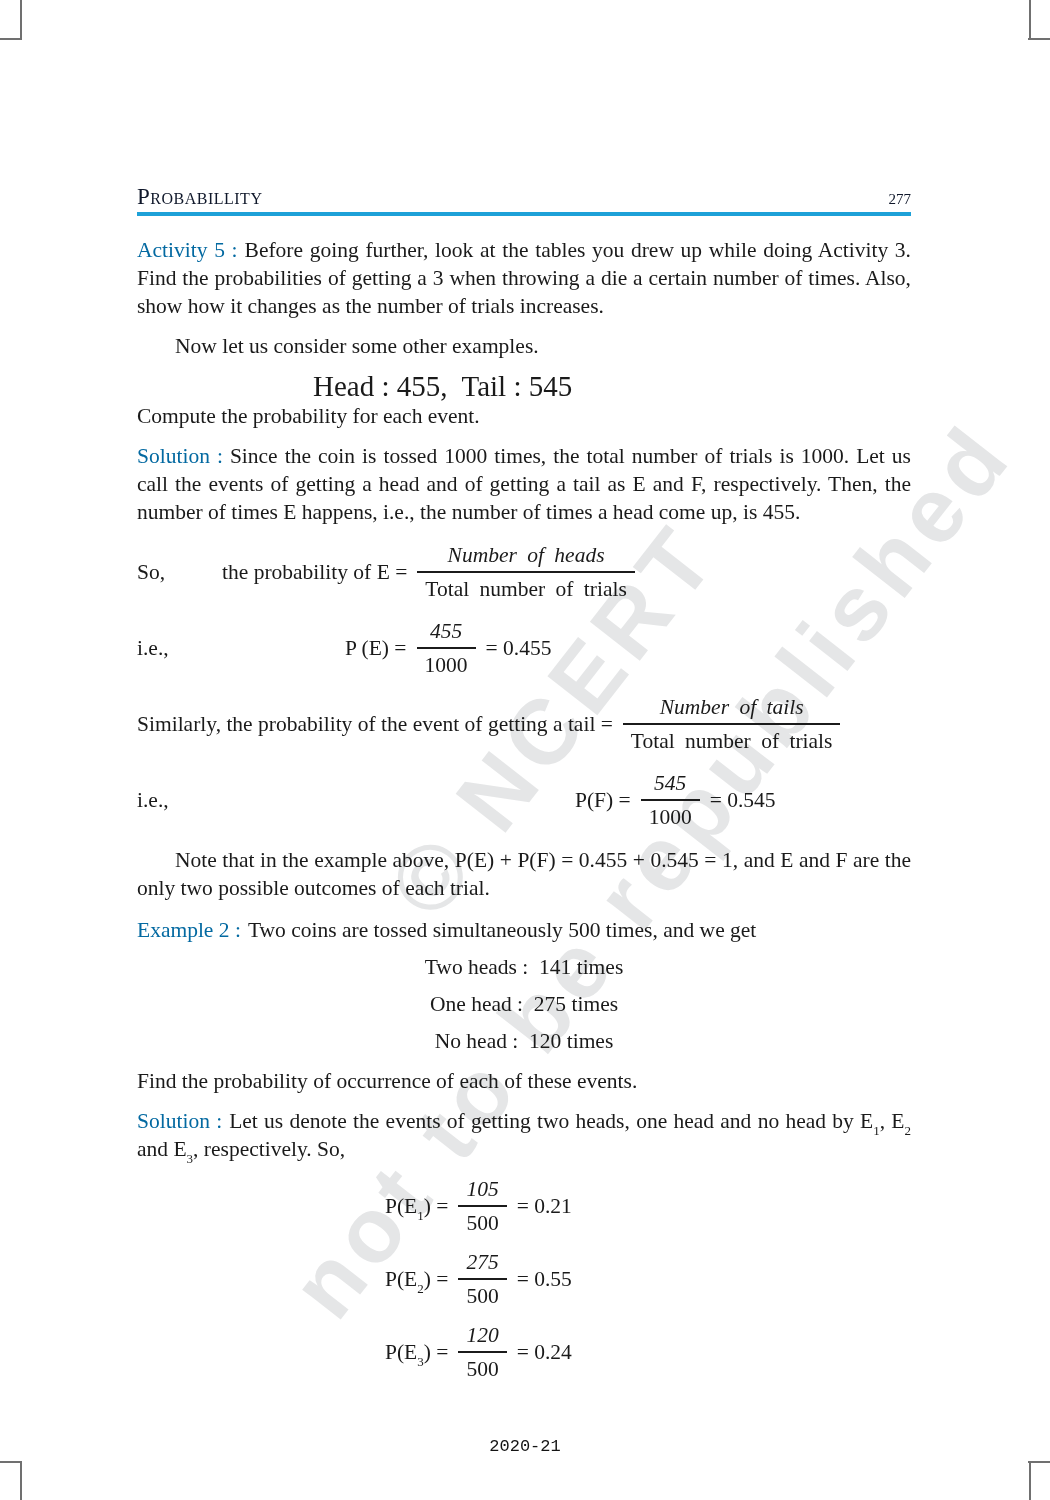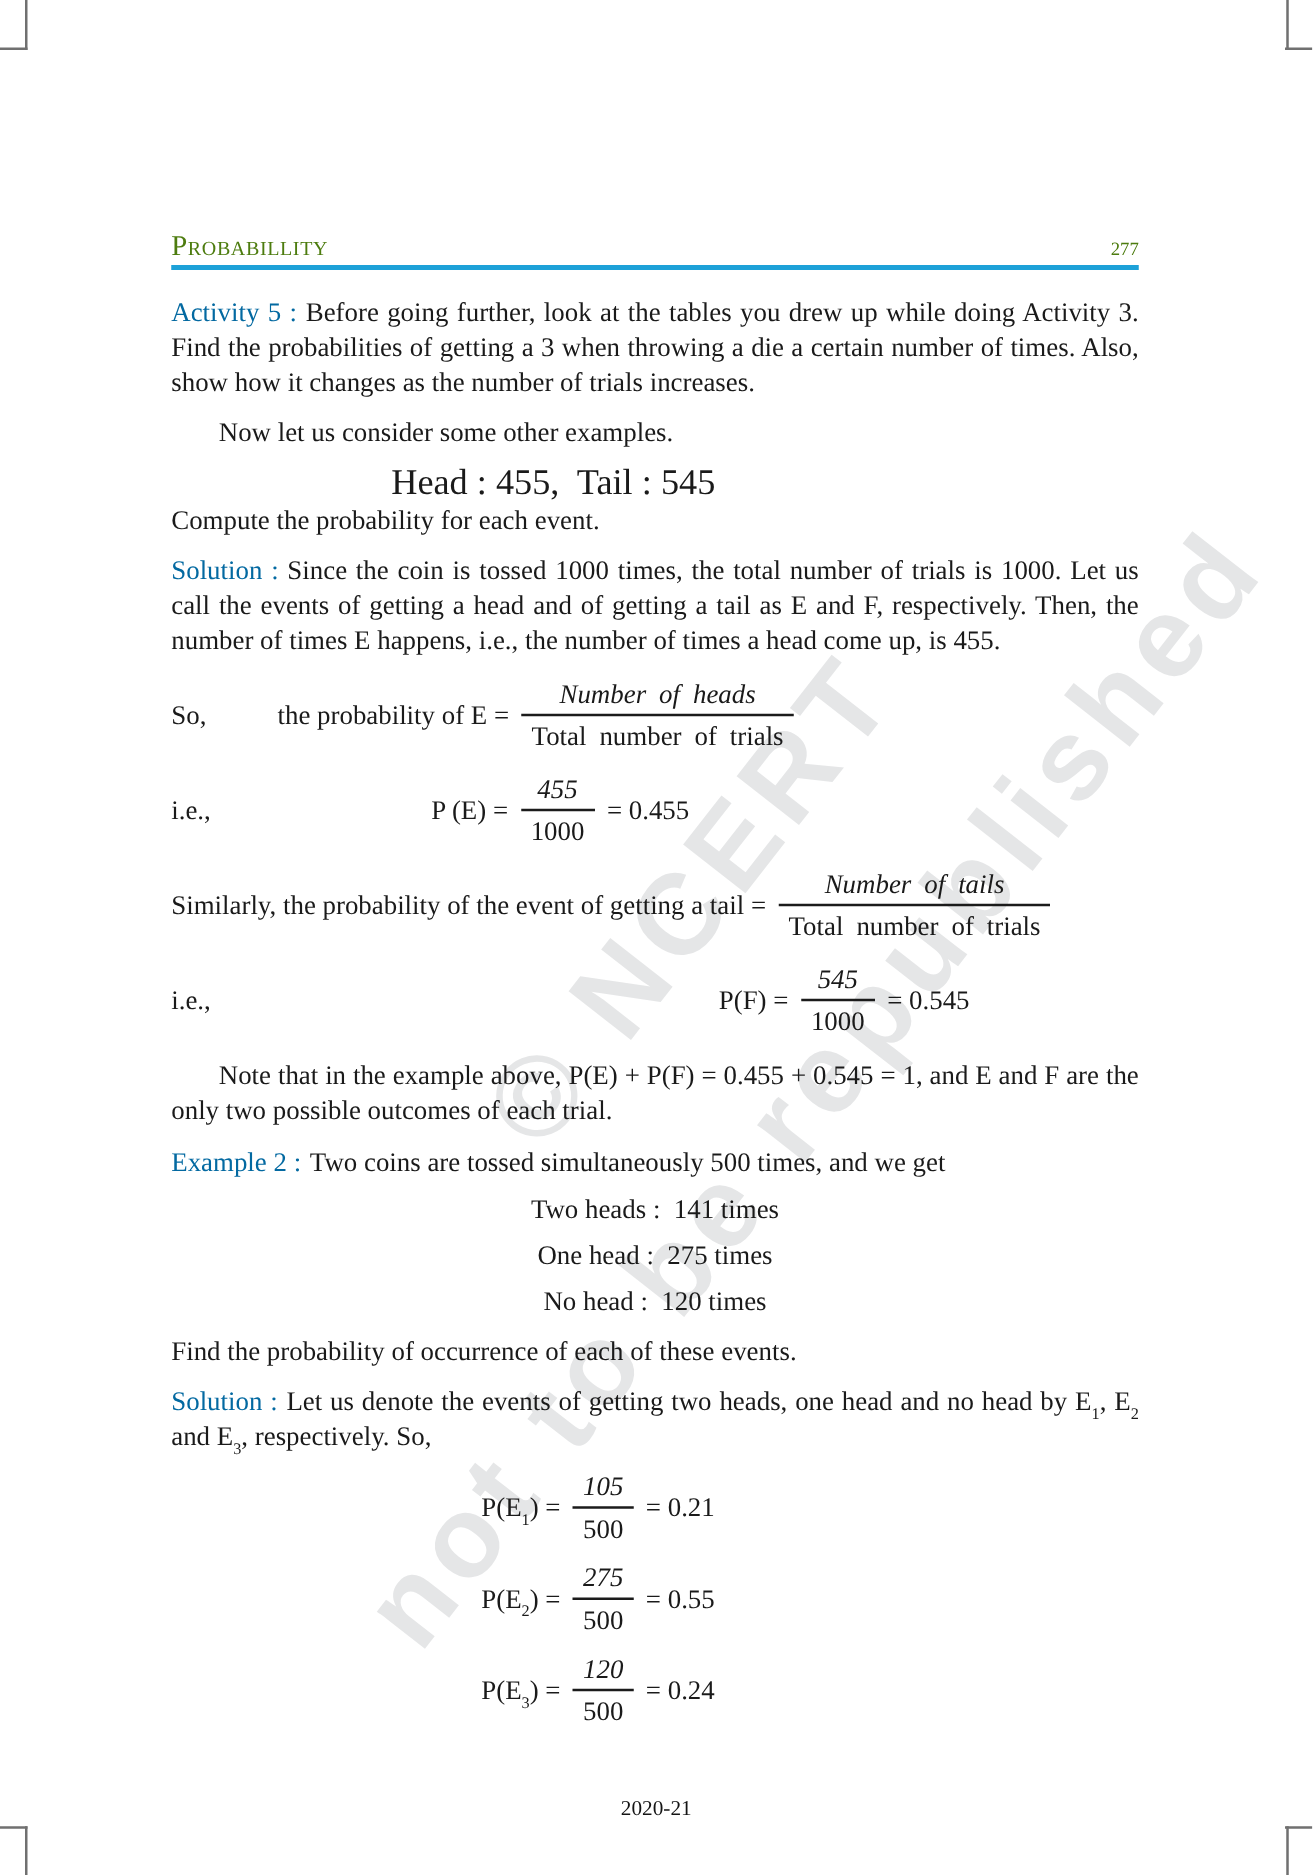--- a/index.html
+++ b/index.html
@@ -19,21 +19,21 @@
 
   
   .wm{position:absolute;font-family:"Liberation Sans",sans-serif;font-weight:bold;
       color:rgba(125,130,136,0.20);letter-spacing:8px;white-space:nowrap;
       transform:rotate(-52deg);pointer-events:none;}
   .wm1{font-size:92px;left:320px;top:668px;}
   .wm2{font-size:92px;left:100px;top:818px;}
 
   .content{position:absolute;left:137px;top:184px;width:774px;}
 
-  .running-head{display:flex;justify-content:space-between;align-items:baseline;color:#4d7c0f;}
+  .running-head{display:flex;justify-content:space-between;align-items:baseline;color:#0f172a;}
   .head-title{font-variant:small-caps;font-size:23px;letter-spacing:.5px;}
   .head-page{font-size:15px;}
   .rule{height:4px;background:#1da1d8;margin-top:2px;}
 
   .para{font-size:21.5px;line-height:28px;text-align:justify;margin:0;}
   .label{color:#0369a1;font-weight:normal;margin-right:7px;}
   .indent{text-indent:38px;}
 
   .mt-20{margin-top:20px;} .mt-16{margin-top:16px;} .mt-14{margin-top:14px;}
   .mt-12{margin-top:12px;} .mt-2{margin-top:2px;}
@@ -44,21 +44,21 @@
   .eq-row{display:flex;align-items:center;font-size:21.5px;margin-top:16px;}
   .eq-row .intro{width:85px;flex:none;}
   .frac{display:inline-block;text-align:center;line-height:26px;margin:0 10px;word-spacing:5px;}
   .frac .num{display:block;padding:0 8px 3px;font-style:italic;}
   .frac .den{display:block;border-top:2px solid #1b1b1b;padding:3px 8px 0;}
   .ml-123{margin-left:123px;} .ml-353{margin-left:353px;}
   .eqE{margin-left:248px;margin-top:13px;}
   sub{font-size:13px;vertical-align:-7px;line-height:0;}
 
   .footer{position:absolute;left:0;right:0;top:1437px;text-align:center;
-          font-family:Liberation Serif, serif;font-size:17px;color:#141414;}
+          font-family:Liberation Mono, monospace;font-size:17px;color:#141414;}
 </style>
 </head>
 <body>
 
 <div class="page">
 
   <div class="crop tl-v"></div>
   <div class="crop tl-h"></div>
   <div class="crop tr-v"></div>
   <div class="crop tr-h"></div>

